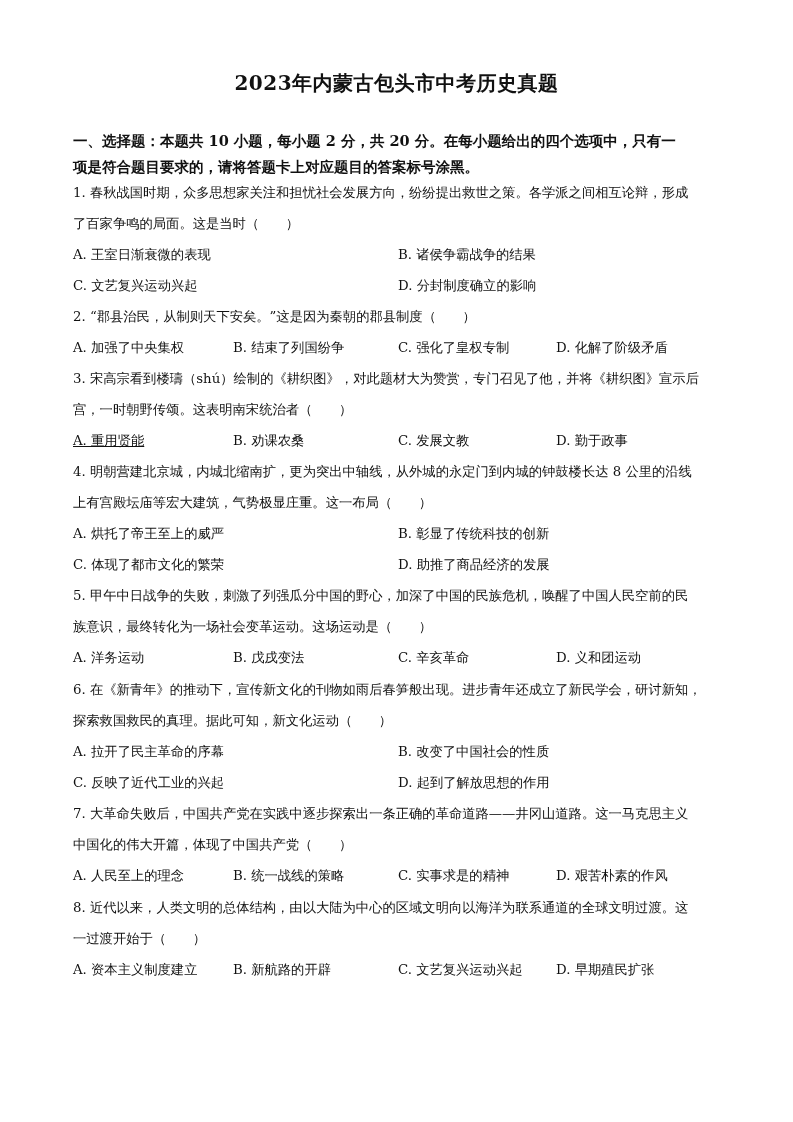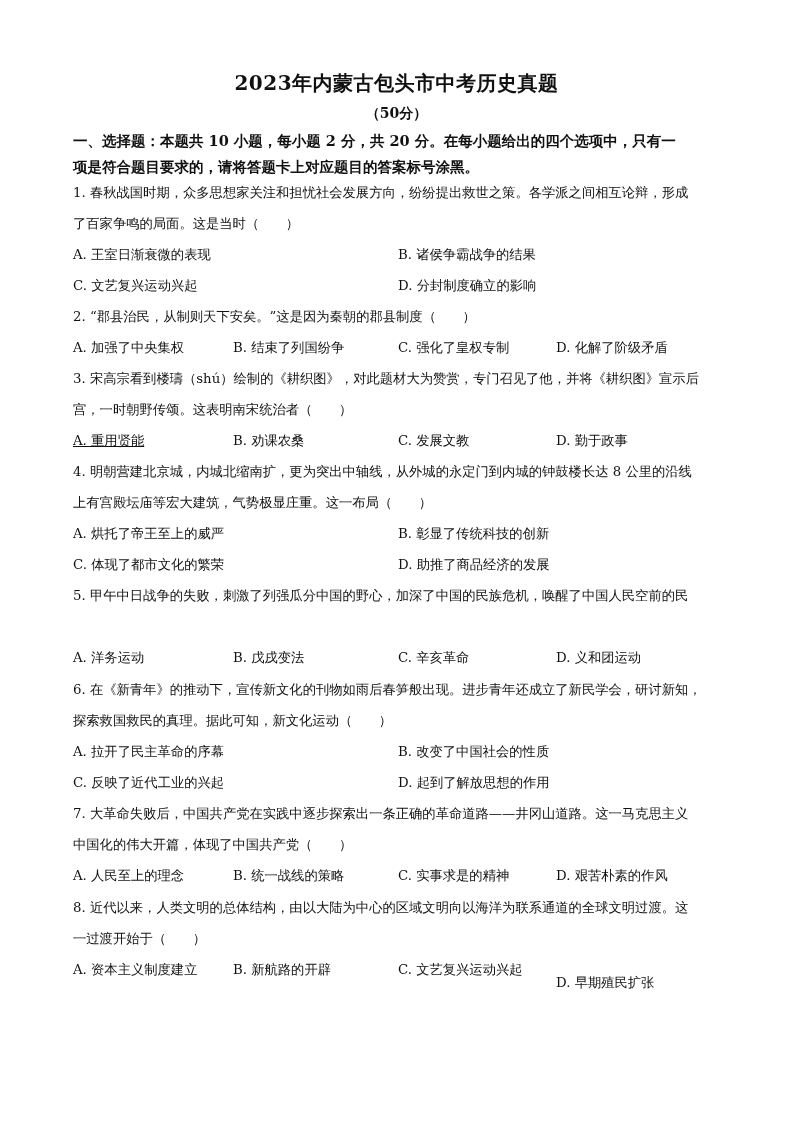--- a/index.html
+++ b/index.html
@@ -12,21 +12,20 @@
            font-size: 14px; font-weight: bold; }
   .section { position: absolute; left: 73px; width: 660px; font-size: 14.5px; font-weight: bold; line-height: 26px; }
   .line { position: absolute; left: 73px; width: 660px; font-size: 13.3px; line-height: 20px; white-space: nowrap; }
   .opt { position: absolute; font-size: 13.3px; line-height: 20px; white-space: nowrap; }
 </style>
 </head>
 <body>
 
 <div class="page">
   <div class="title">2023年内蒙古包头市中考历史真题</div>
-  <div class="score">（50分）</div>
 
   <div class="section" style="top:128px;">一、选择题：本题共 10 小题，每小题 2 分，共 20 分。在每小题给出的四个选项中，只有一</div>
   <div class="section" style="top:154px;">项是符合题目要求的，请将答题卡上对应题目的答案标号涂黑。</div>
 
   <div class="line" style="top:183px;">1. 春秋战国时期，众多思想家关注和担忧社会发展方向，纷纷提出救世之策。各学派之间相互论辩，形成</div>
   <div class="line" style="top:214px;">了百家争鸣的局面。这是当时（　　）</div>
   <div class="opt" style="top:245px;left:73px;">A. 王室日渐衰微的表现</div>
   <div class="opt" style="top:245px;left:398px;">B. 诸侯争霸战争的结果</div>
   <div class="opt" style="top:276px;left:73px;">C. 文艺复兴运动兴起</div>
   <div class="opt" style="top:276px;left:398px;">D. 分封制度确立的影响</div>
@@ -45,20 +44,21 @@
   <div class="opt" style="top:431px;left:556px;">D. 勤于政事</div>
 
   <div class="line" style="top:462px;">4. 明朝营建北京城，内城北缩南扩，更为突出中轴线，从外城的永定门到内城的钟鼓楼长达 8 公里的沿线</div>
   <div class="line" style="top:493px;">上有宫殿坛庙等宏大建筑，气势极显庄重。这一布局（　　）</div>
   <div class="opt" style="top:524px;left:73px;">A. 烘托了帝王至上的威严</div>
   <div class="opt" style="top:524px;left:398px;">B. 彰显了传统科技的创新</div>
   <div class="opt" style="top:555px;left:73px;">C. 体现了都市文化的繁荣</div>
   <div class="opt" style="top:555px;left:398px;">D. 助推了商品经济的发展</div>
 
   <div class="line" style="top:586px;">5. 甲午中日战争的失败，刺激了列强瓜分中国的野心，加深了中国的民族危机，唤醒了中国人民空前的民</div>
+  <div class="line" style="top:617px;">族意识，最终转化为一场社会变革运动。这场运动是（　　）</div>
   <div class="opt" style="top:648px;left:73px;">A. 洋务运动</div>
   <div class="opt" style="top:648px;left:233px;">B. 戊戌变法</div>
   <div class="opt" style="top:648px;left:398px;">C. 辛亥革命</div>
   <div class="opt" style="top:648px;left:556px;">D. 义和团运动</div>
 
   <div class="line" style="top:680px;">6. 在《新青年》的推动下，宣传新文化的刊物如雨后春笋般出现。进步青年还成立了新民学会，研讨新知，</div>
   <div class="line" style="top:711px;">探索救国救民的真理。据此可知，新文化运动（　　）</div>
   <div class="opt" style="top:742px;left:73px;">A. 拉开了民主革命的序幕</div>
   <div class="opt" style="top:742px;left:398px;">B. 改变了中国社会的性质</div>
   <div class="opt" style="top:773px;left:73px;">C. 反映了近代工业的兴起</div>
@@ -69,15 +69,15 @@
   <div class="opt" style="top:866px;left:73px;">A. 人民至上的理念</div>
   <div class="opt" style="top:866px;left:233px;">B. 统一战线的策略</div>
   <div class="opt" style="top:866px;left:398px;">C. 实事求是的精神</div>
   <div class="opt" style="top:866px;left:556px;">D. 艰苦朴素的作风</div>
 
   <div class="line" style="top:898px;">8. 近代以来，人类文明的总体结构，由以大陆为中心的区域文明向以海洋为联系通道的全球文明过渡。这</div>
   <div class="line" style="top:929px;">一过渡开始于（　　）</div>
   <div class="opt" style="top:960px;left:73px;">A. 资本主义制度建立</div>
   <div class="opt" style="top:960px;left:233px;">B. 新航路的开辟</div>
   <div class="opt" style="top:960px;left:398px;">C. 文艺复兴运动兴起</div>
-  <div class="opt" style="top:960px;left:556px;margin-top:13px;">D. 早期殖民扩张</div>
+  <div class="opt" style="top:960px;left:556px;">D. 早期殖民扩张</div>
 
 </div>
 
 </body></html>

